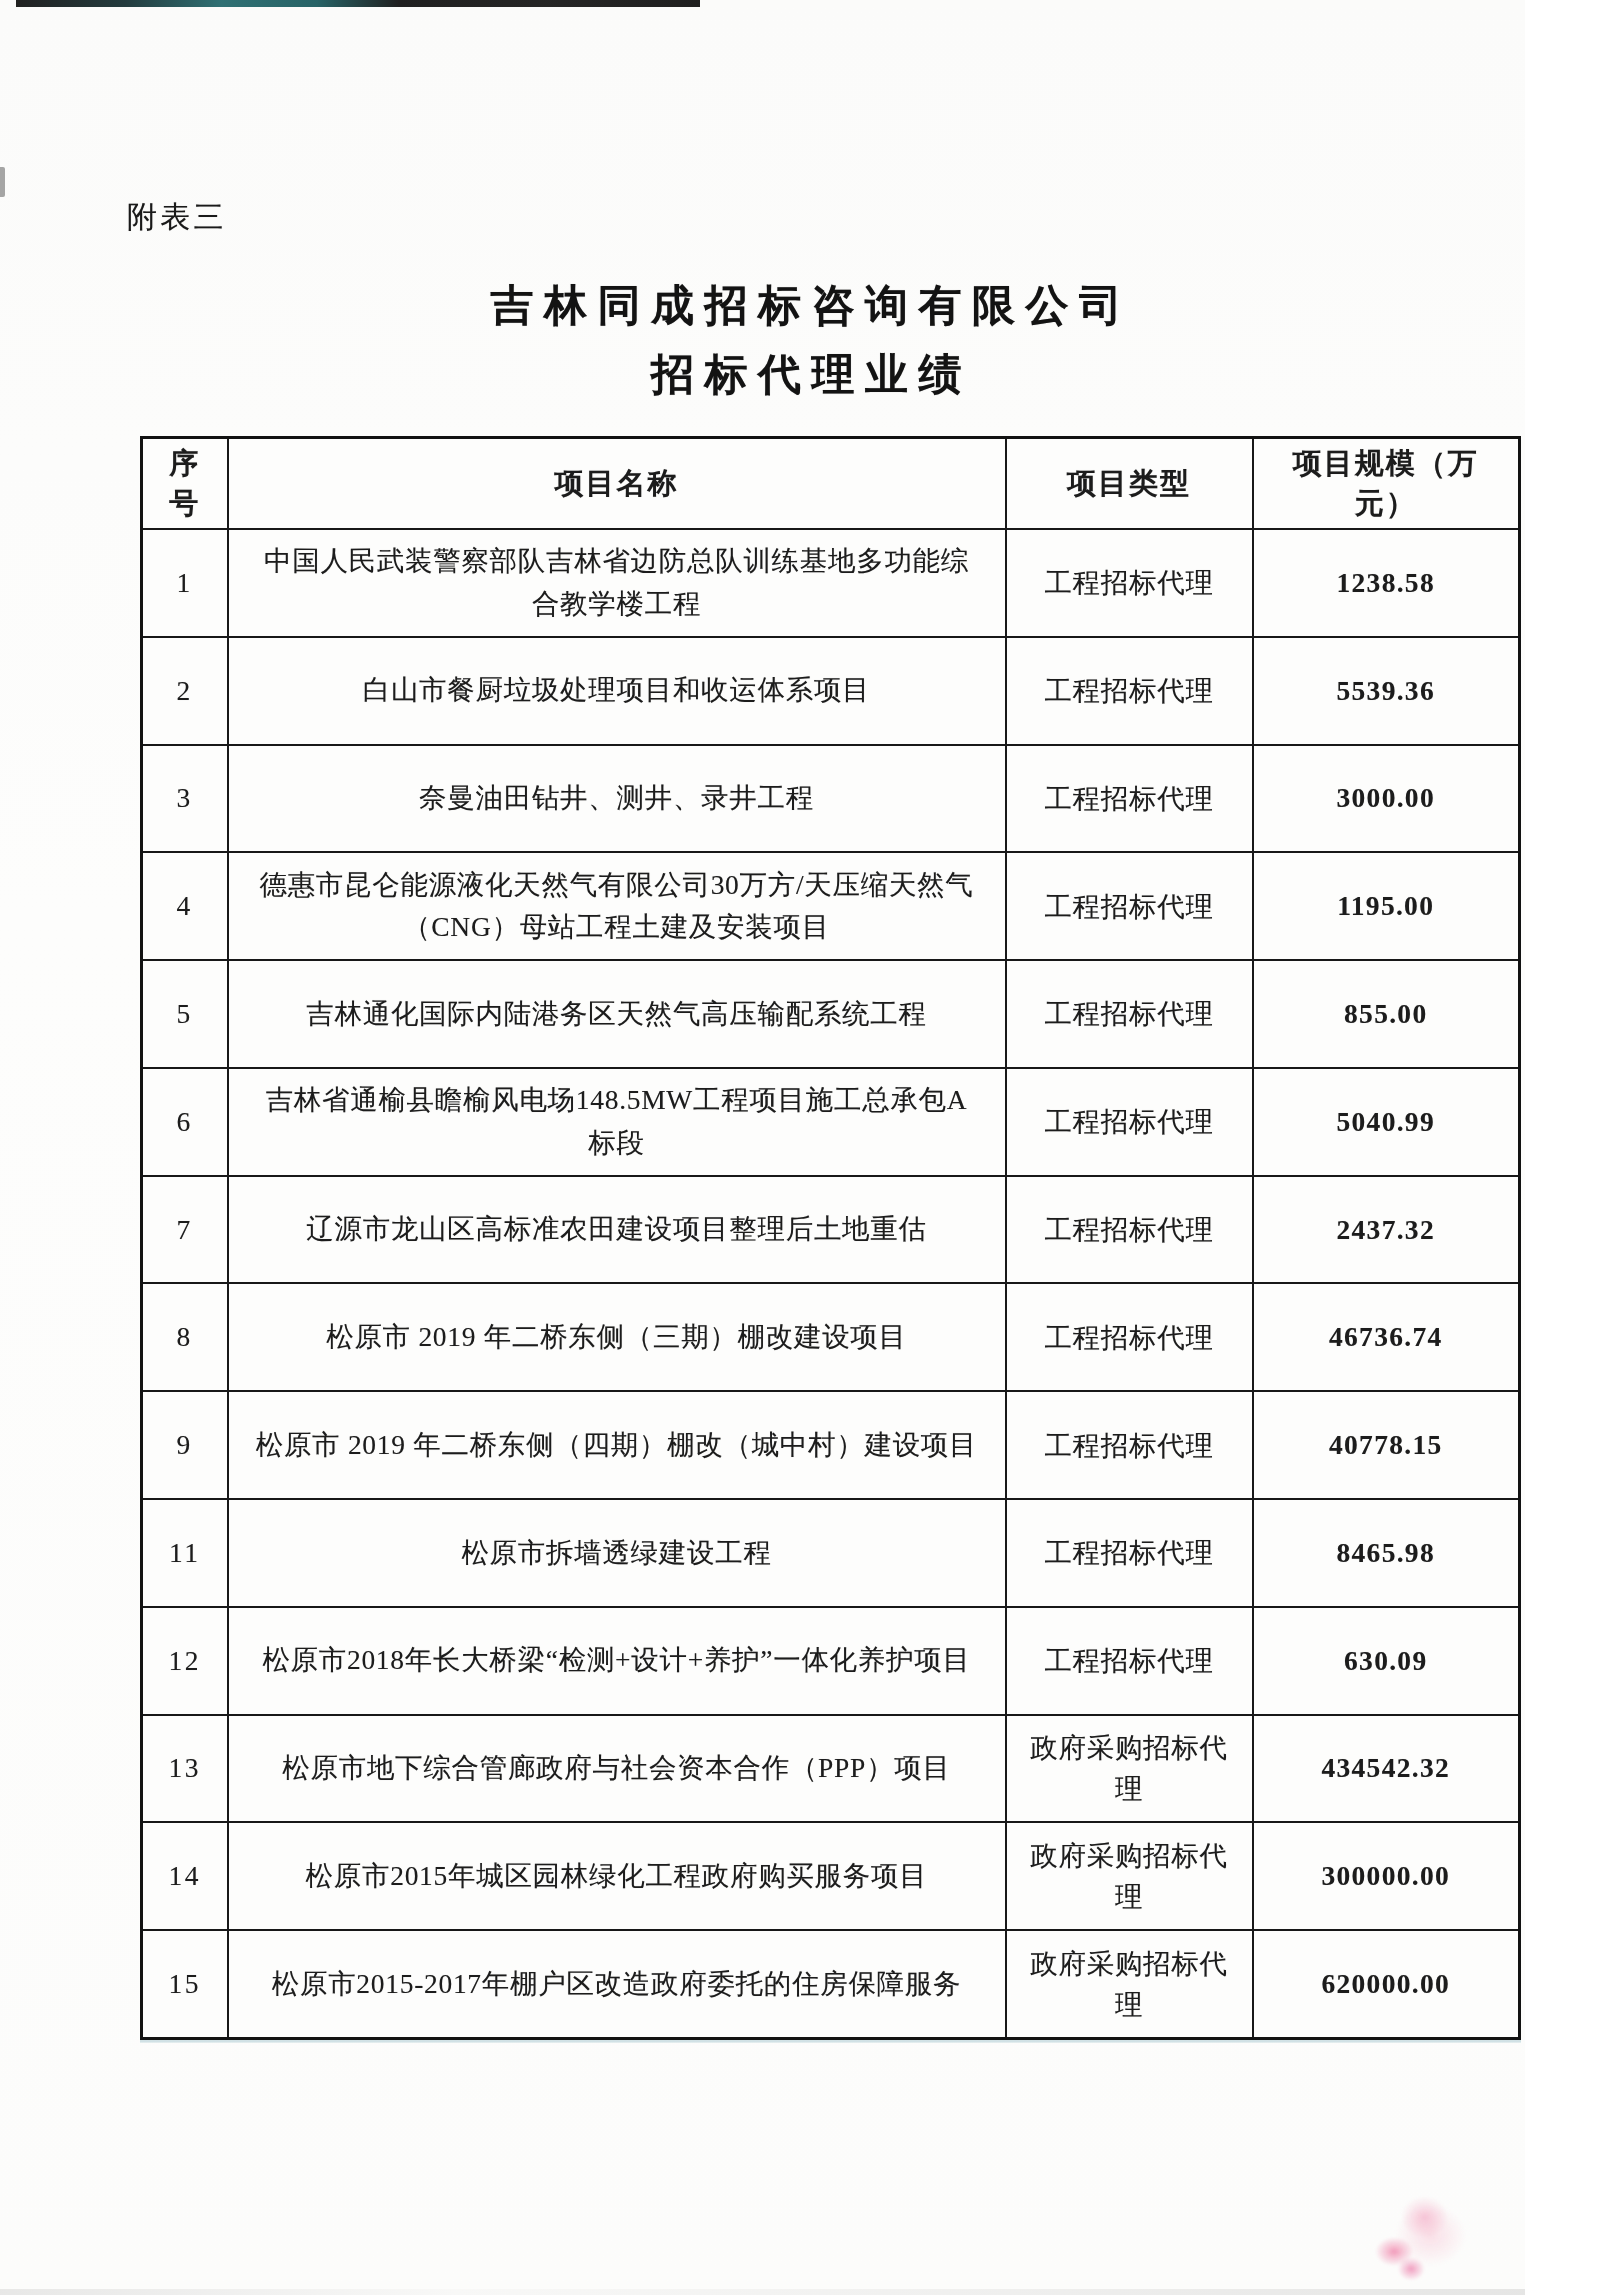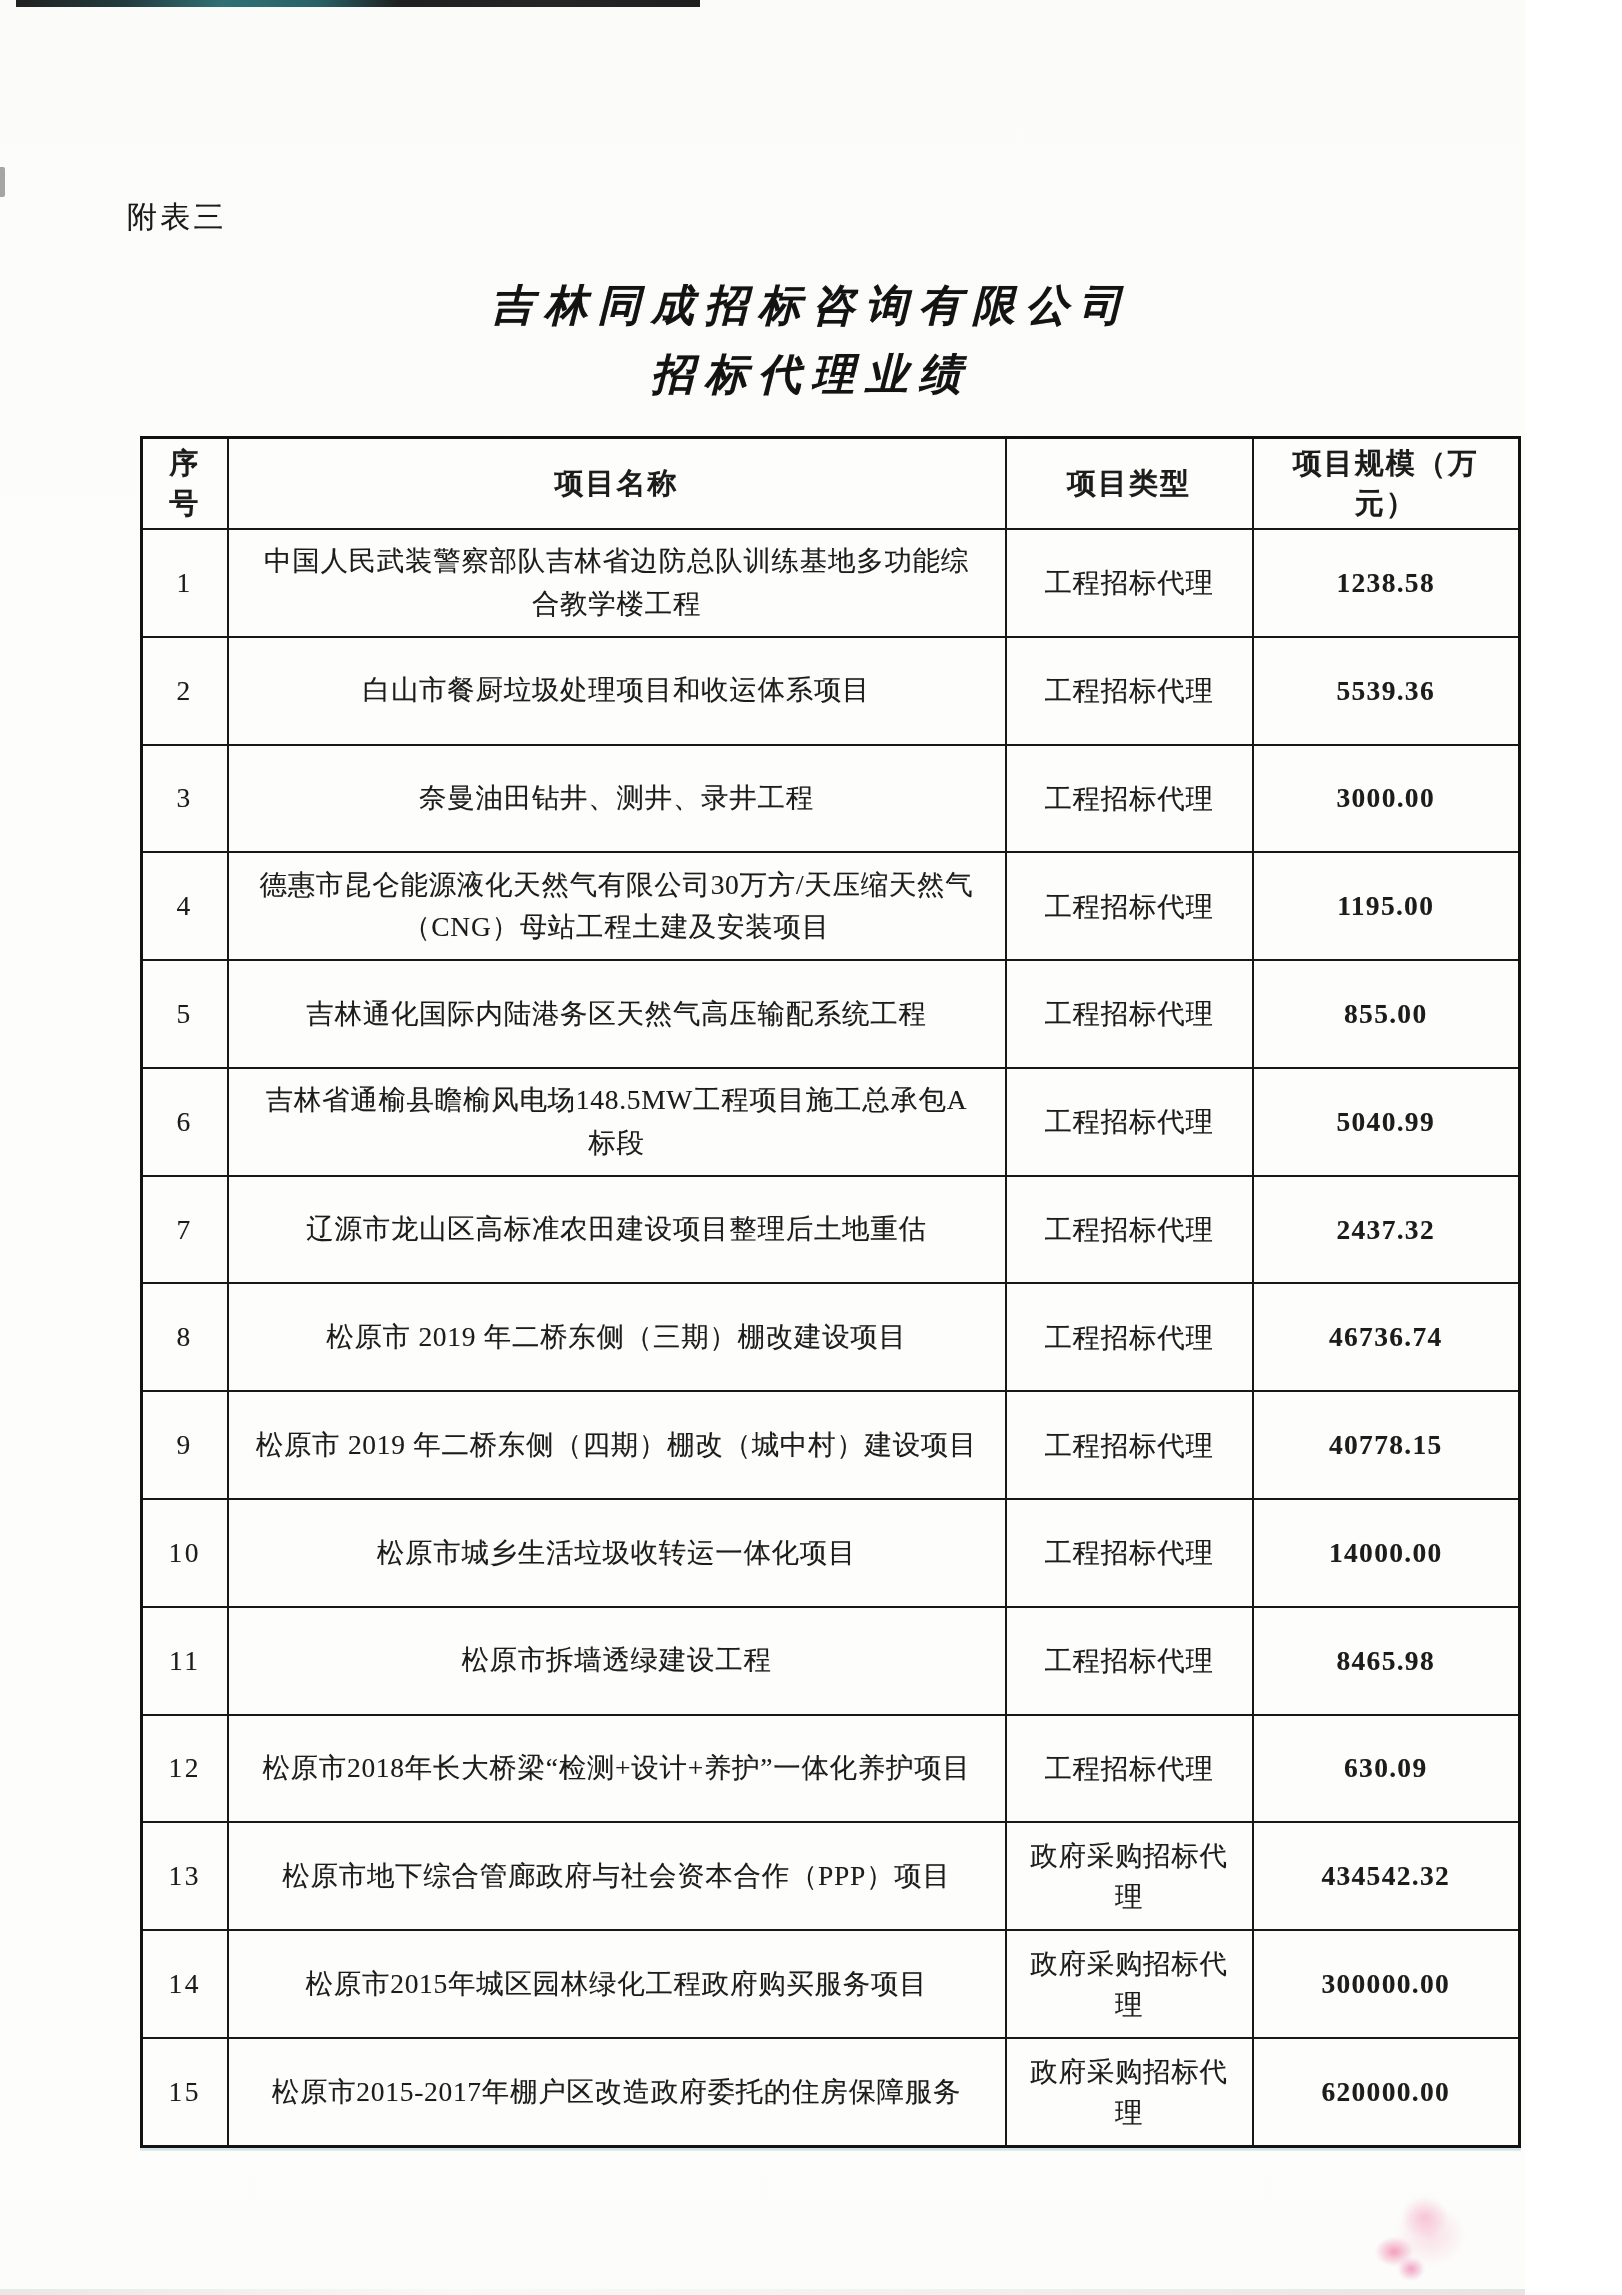--- a/index.html
+++ b/index.html
@@ -51,21 +51,20 @@
   .tag {
     position: absolute; left: 127px; top: 198px;
     font-size: 30px; line-height: 37px; letter-spacing: 3.3px; color: #1a1a1a;
     text-shadow: 0 0 0.7px rgba(0,0,0,.35);
   }
   .title {
     position: absolute; left: 0; top: 271px; width: 1623px;
     text-align: center; font-weight: bold; color: #131313;
     font-size: 43px; line-height: 69px; letter-spacing: 10.5px;
     text-shadow: 0 0 0.7px rgba(0,0,0,.45);
-    font-style: italic;
   }
 
   
   table.perf {
     position: absolute; left: 140px; top: 436px; width: 1378px;
     border-collapse: collapse; table-layout: fixed;
     border: 3.3px solid #121212;
     box-shadow: 0 2.6px 0 rgba(60,130,150,.22);
     background: #fdfdfc;
   }
@@ -176,26 +175,20 @@
           <td class="c-scale">46736.74</td>
         </tr>
 
         <tr>
           <td class="c-no">9</td>
           <td class="c-name">松原市 2019 年二桥东侧（四期）棚改（城中村）建设项目</td>
           <td class="c-type">工程招标代理</td>
           <td class="c-scale">40778.15</td>
         </tr>
 
-        <tr>
-          <td class="c-no">10</td>
-          <td class="c-name">松原市城乡生活垃圾收转运一体化项目</td>
-          <td class="c-type">工程招标代理</td>
-          <td class="c-scale">14000.00</td>
-        </tr>
 
         <tr>
           <td class="c-no">11</td>
           <td class="c-name">松原市拆墙透绿建设工程</td>
           <td class="c-type">工程招标代理</td>
           <td class="c-scale">8465.98</td>
         </tr>
 
         <tr>
           <td class="c-no">12</td>

